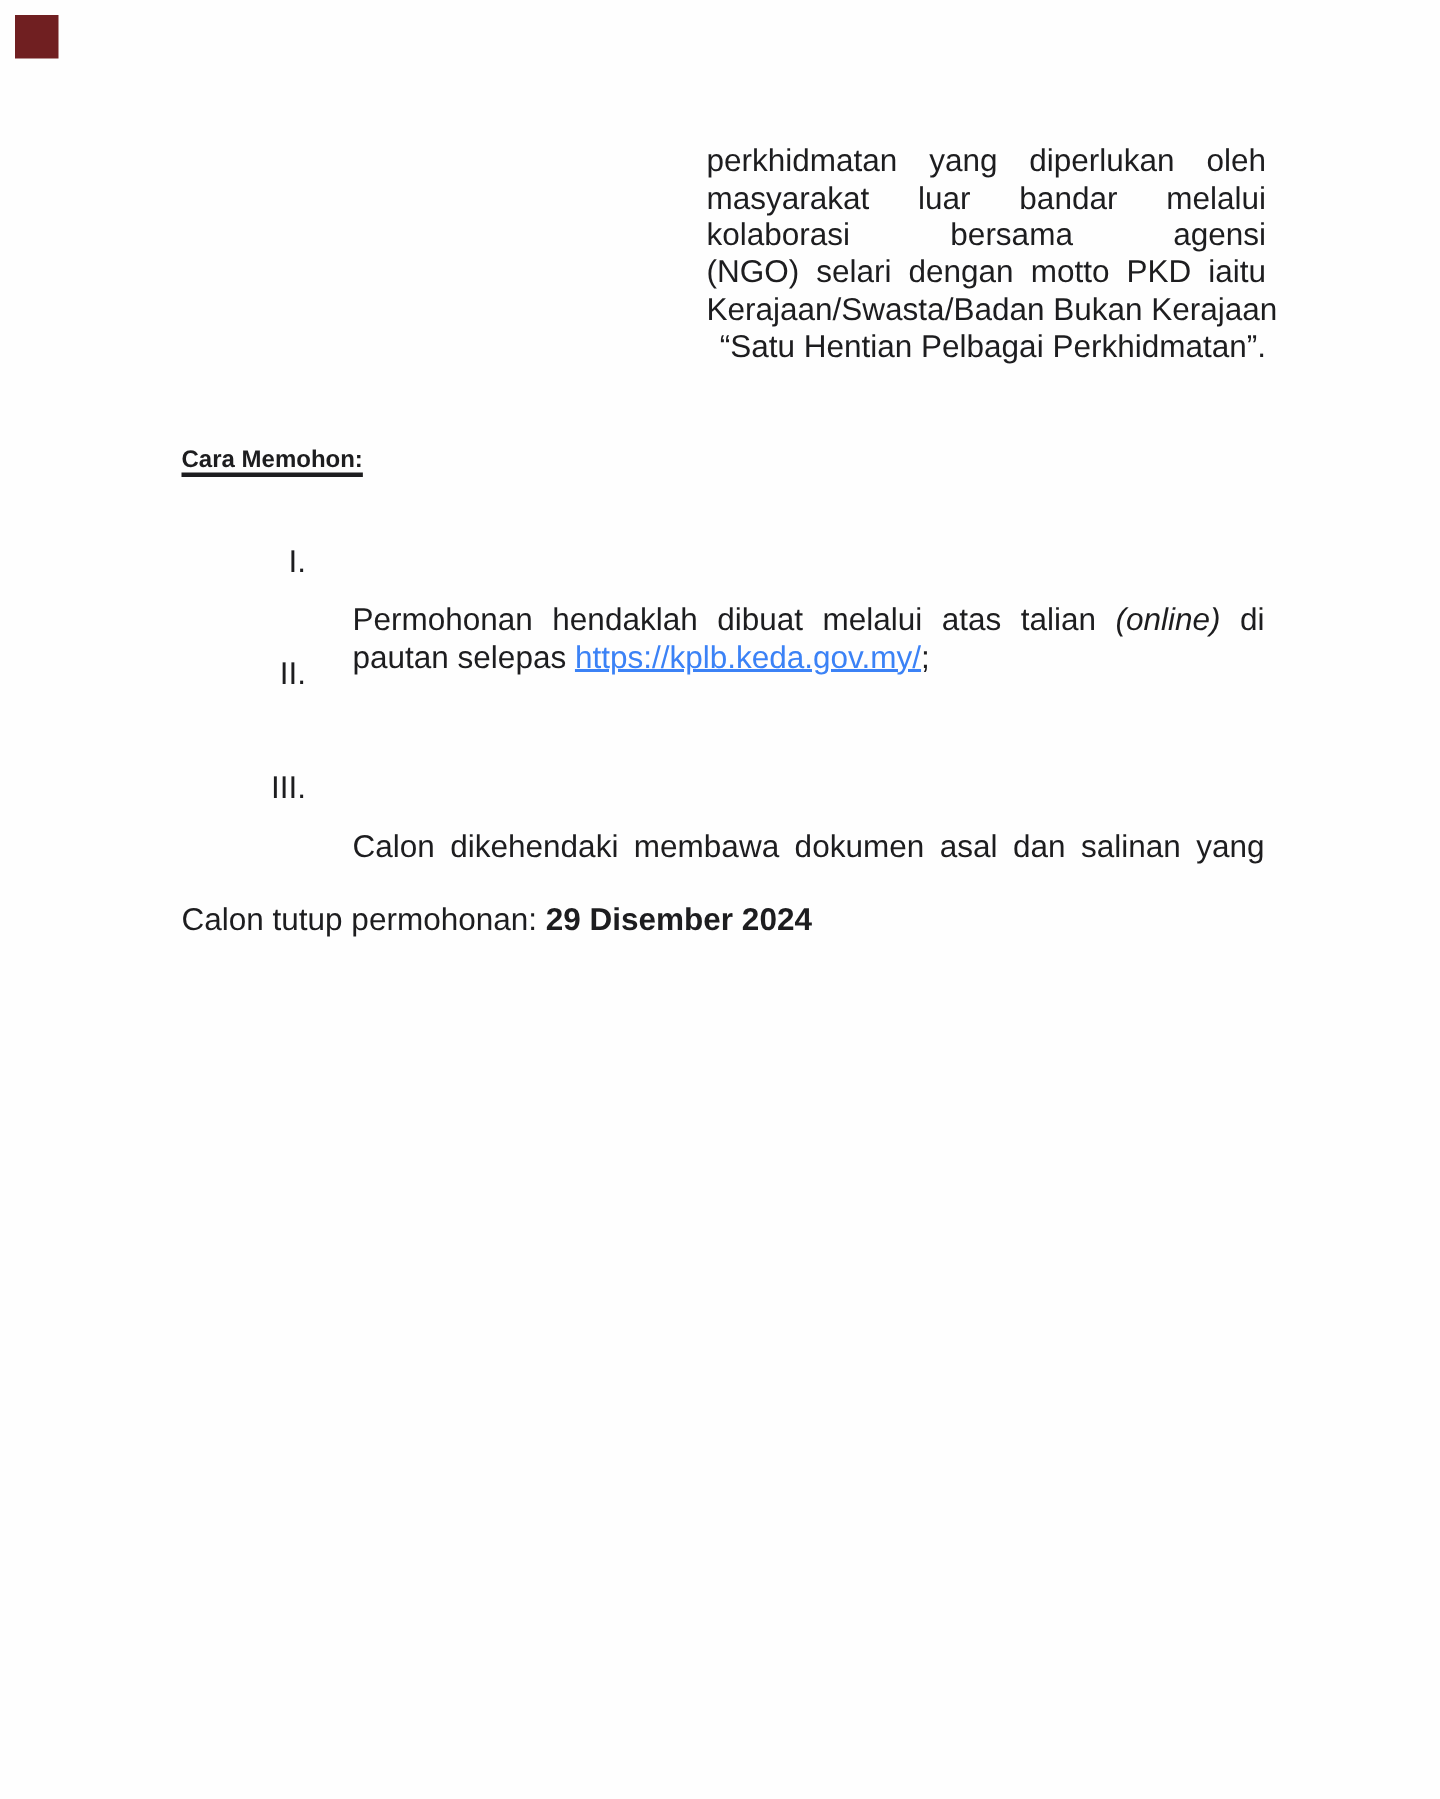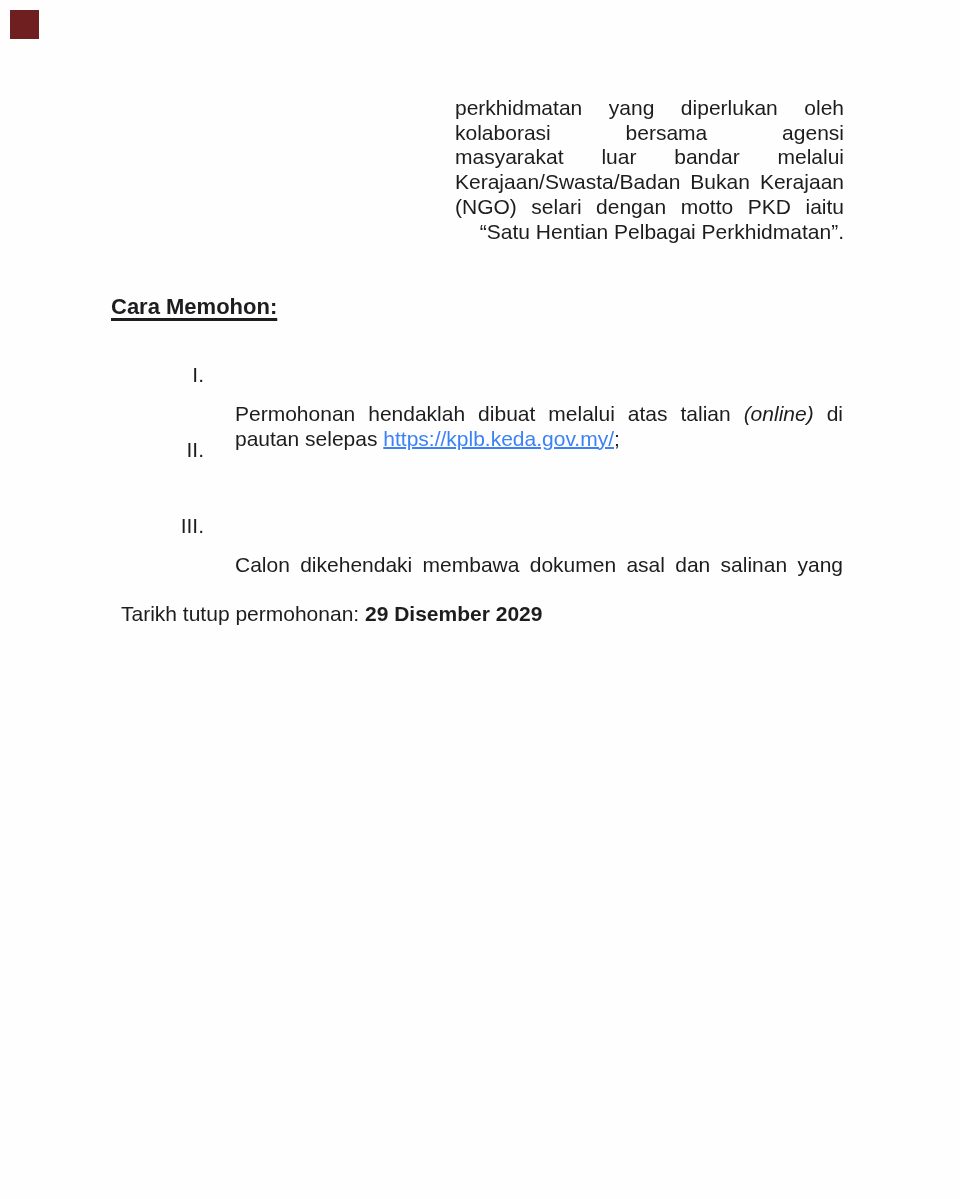--- a/index.html
+++ b/index.html
@@ -25,30 +25,31 @@
     left: 455px;
     top: 96px;
     width: 389px;
     font-size: 21px;
     line-height: 24.7px;
   }
   .intro-para .jline {
     text-align: justify;
     text-align-last: justify;
     white-space: nowrap;
+    margin-left: 16px;
   }
   .intro-para .lline {
     text-align: right;
     white-space: nowrap;
   }
   .section-heading {
     position: absolute;
-    left: 111px;
+    left: 121px;
     top: 294px;
-    font-size: 22px;
+    font-size: 16px;
     line-height: 26px;
     font-weight: bold;
     text-decoration: underline;
     text-decoration-thickness: 2.5px;
     text-underline-offset: 4px;
   }
   .list-row {
     position: absolute;
     left: 0;
     width: 960px;
@@ -92,24 +93,24 @@
 </style>
 </head>
 <body>
 
 <div class="page" style="color: rgb(29, 29, 31);">
 
   <div class="corner-mark" style="background: rgb(112, 31, 33);"></div>
 
   <div class="intro-para">
     <div class="jline">perkhidmatan yang diperlukan oleh</div>
+    <div class="jline">masyarakat luar bandar melalui</div>
     <div class="jline">kolaborasi bersama agensi</div>
-    <div class="jline">masyarakat luar bandar melalui</div>
+    <div class="jline">(NGO) selari dengan motto PKD iaitu</div>
     <div class="jline">Kerajaan/Swasta/Badan Bukan Kerajaan</div>
-    <div class="jline">(NGO) selari dengan motto PKD iaitu</div>
     <div class="lline">“Satu Hentian Pelbagai Perkhidmatan”.</div>
   </div>
 
   <div class="section-heading">Cara Memohon:</div>
 
   <div class="list-row row-1">
     <div class="numeral">I.</div>
     <div class="item-body">
       <div class="jline"><span>Permohonan hendaklah dibuat melalui atas talian </span><span class="italic">(online)</span><span> di</span></div>
       <div class="lline"><span>pautan selepas </span><a class="app-link" href="#" title="https://kplb.keda.gov.my/" style="color: #3b82f6;">https://kplb.keda.gov.my/</a><span>;</span></div>
@@ -123,16 +124,16 @@
   </div>
 
   <div class="list-row row-3">
     <div class="numeral">III.</div>
     <div class="item-body">
       <div class="jline">Calon dikehendaki membawa dokumen asal dan salinan yang</div>
     </div>
   </div>
 
   <div class="closing-line">
-    <span>Tarikh tutup permohonan: </span><span class="bold">29 Disember 2029</span>
+    <span>Calon tutup permohonan: </span><span class="bold">29 Disember 2024</span>
   </div>
 
 </div>
 
 </body></html>

